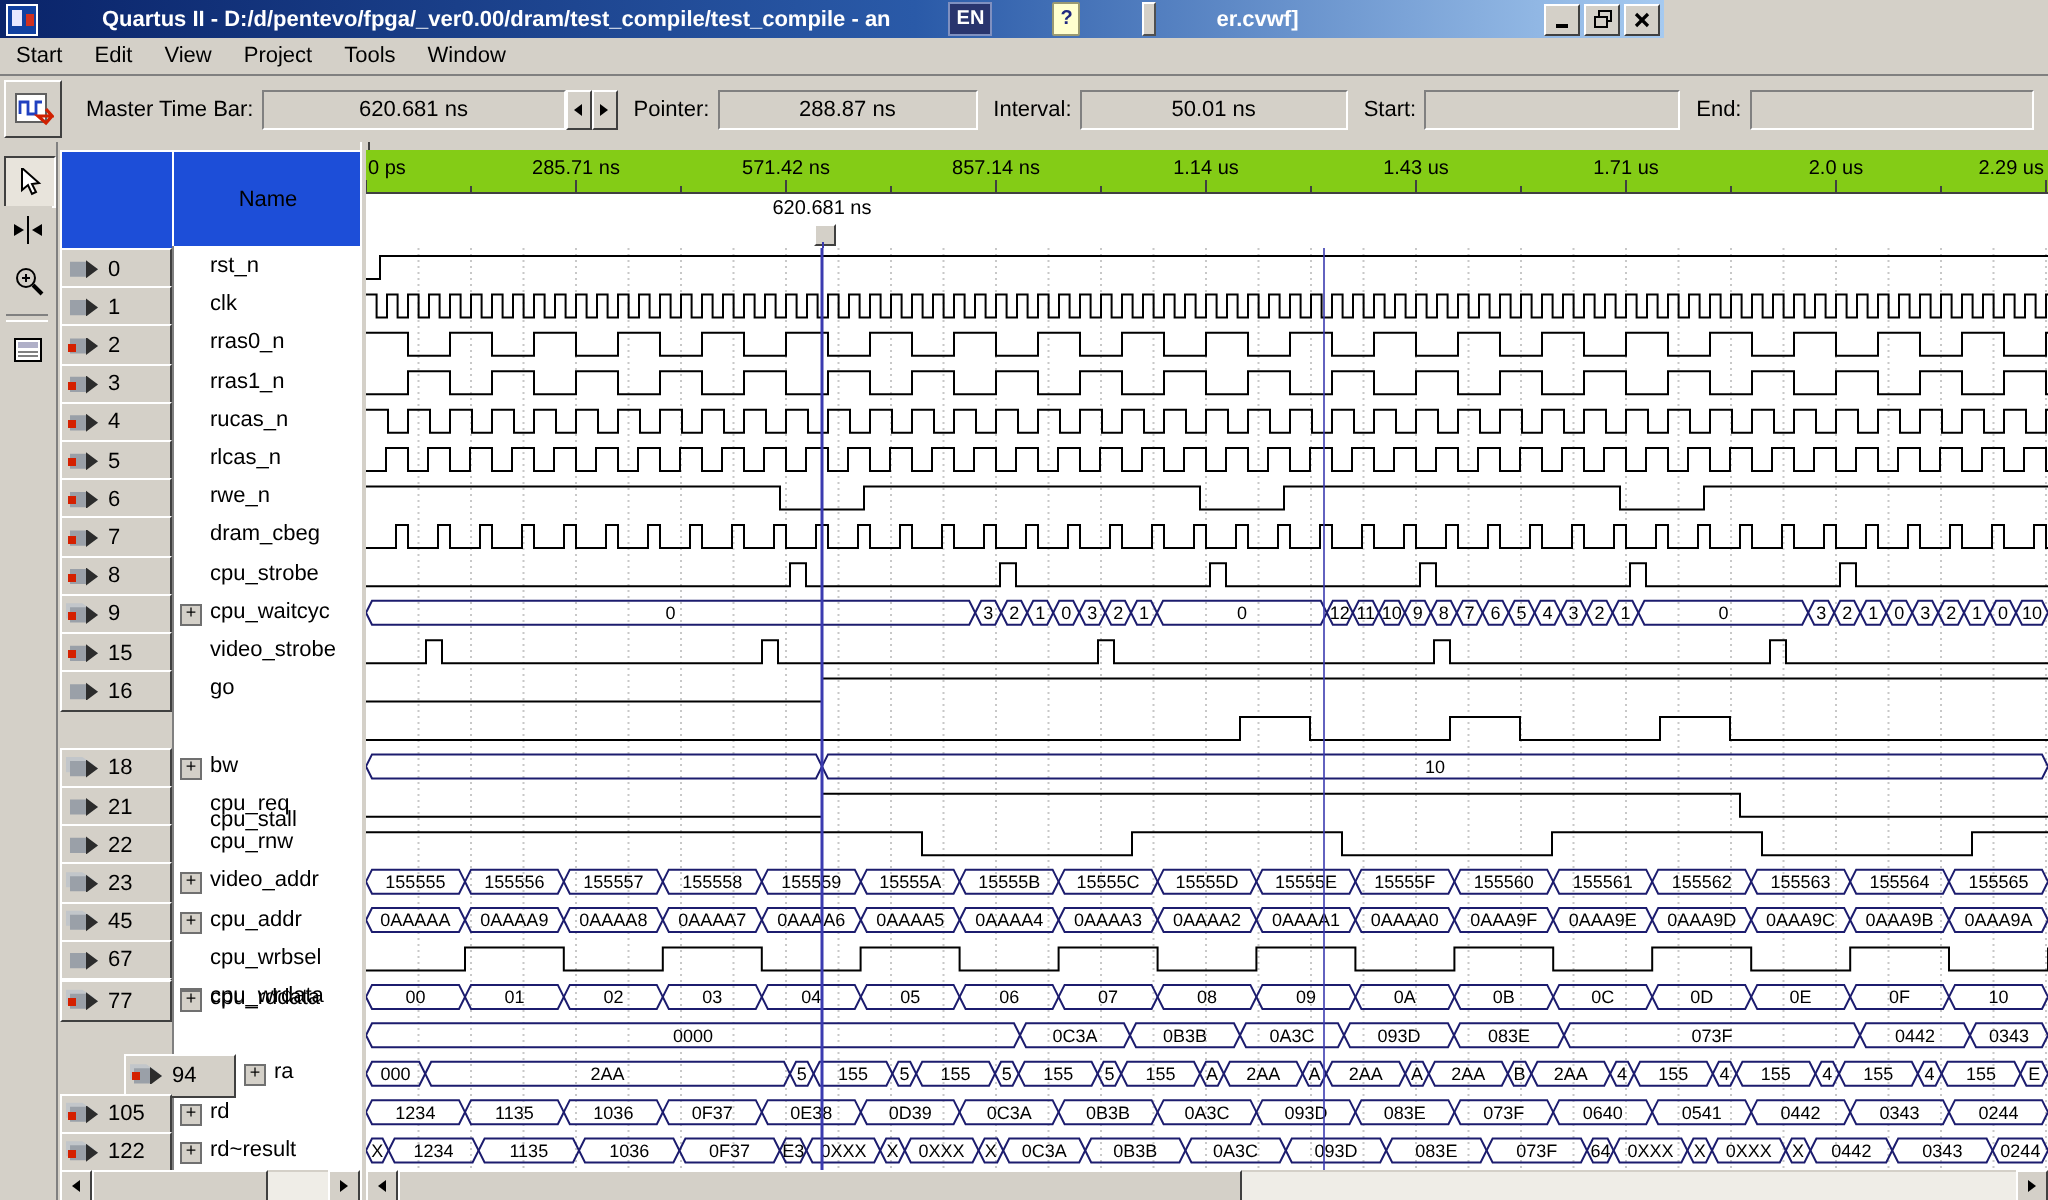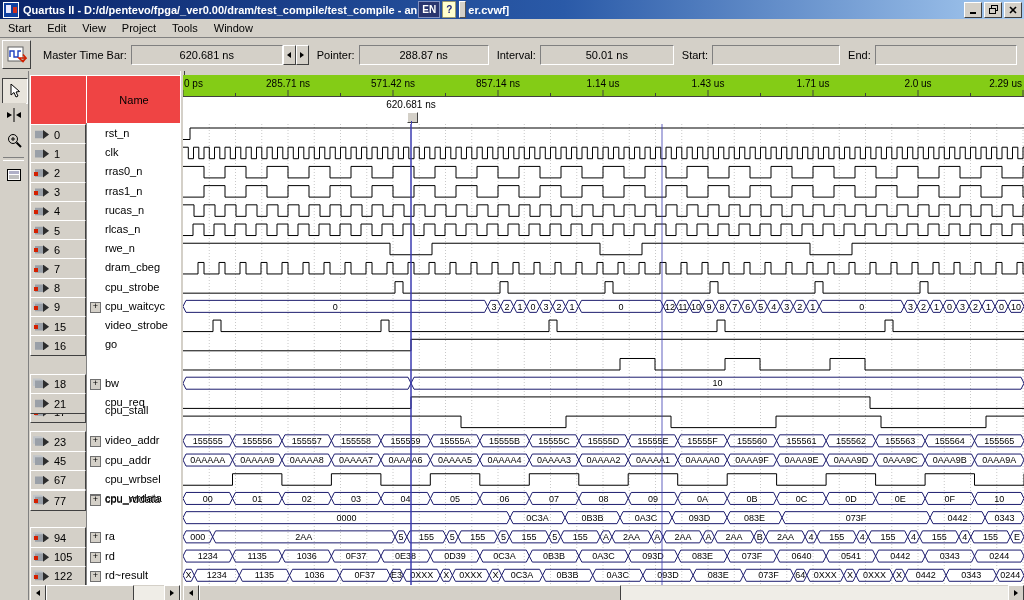--- a/index.html
+++ b/index.html
@@ -1,21 +1,21 @@
 <!DOCTYPE html>
 <html><head>
 <meta charset="utf-8">
 <style>
   html,body{margin:0;padding:0;width:1024px;height:600px;overflow:hidden;
     font-family:"Liberation Sans",sans-serif;background:#d4d0c8;-webkit-font-smoothing:none;}
   .abs{position:absolute;}
   
-  #titlebar{left:0;top:0;width:1024px;height:19px;
+  #titlebar{left:0;top:0;width:832px;height:19px;
     background:linear-gradient(90deg,#0a246a 0%,#2a5aa8 55%,#a6caf0 100%);
-    display:flex;align-items:center;color:#fff;font-size:11px;font-weight:bold;white-space:nowrap;}
+    display:flex;align-items:center;color:#fff;font-size:11px;font-weight:bold;white-space:nowrap;gap:28px;}
   #appicon{width:14px;height:14px;margin:0 4px 0 3px;position:relative;background:#1040a0;border:1px solid #fff;flex:none;}
   #appicon:before{content:"";position:absolute;left:2px;top:2px;width:5px;height:8px;background:#e8e8ff;}
   #appicon:after{content:"";position:absolute;right:1px;top:4px;width:4px;height:6px;background:#d03020;}
   .badge{flex:none;height:15px;margin:0 1px;padding:0 3px;font-size:10px;font-weight:bold;
     display:flex;align-items:center;justify-content:center;}
   .badge.en{background:#29356e;color:#fff;border:1px solid #8090c0;}
   .badge.help{background:#ffffcf;color:#202880;border:1px solid #9a9a72;border-radius:1px;}
   .tdivider{flex:none;width:5px;height:15px;margin:0 2px;background:#d4d0c8;
     border-top:1px solid #fff;border-left:1px solid #fff;border-right:1px solid #505050;border-bottom:1px solid #505050;}
   #winbtns{margin-left:auto;margin-right:2px;display:flex;gap:2px;flex:none;}
@@ -34,21 +34,21 @@
     border-right:1px solid #fff;border-bottom:1px solid #fff;display:flex;align-items:center;justify-content:center;
     color:#000;flex:none;}
   .spin{width:11px;height:18px;background:#d4d0c8;border-top:1px solid #fff;border-left:1px solid #fff;
     border-right:1px solid #404040;border-bottom:1px solid #404040;display:flex;align-items:center;justify-content:center;flex:none;}
   
   #toolcol{left:0;top:71px;width:28px;height:529px;background:#d4d0c8;border-right:1px solid #808080;}
   .toolbtn{position:absolute;left:2px;width:24px;height:24px;background:#d4d0c8;display:flex;align-items:center;justify-content:center;}
   .toolbtn.active{background:#e8e4dc;border-top:1px solid #404040;border-left:1px solid #404040;border-right:1px solid #fff;border-bottom:1px solid #fff;}
   .toolsep{position:absolute;left:3px;width:21px;height:2px;border-top:1px solid #808080;border-bottom:1px solid #fff;}
   
-  .hdrcell{background:#ef4444;border-top:1px solid #fff;border-left:1px solid #fff;
+  .hdrcell{background:#1d4ed8;border-top:1px solid #fff;border-left:1px solid #fff;
     border-right:1px solid #404040;border-bottom:1px solid #404040;display:flex;align-items:center;justify-content:center;
     font-size:11px;color:#000;}
   #namewhite{left:86px;top:123px;width:94px;height:462px;background:#fff;border-left:1px solid #808080;}
   #splitter{left:180px;top:71px;width:3px;height:529px;background:#d4d0c8;
     border-left:1px solid #fff;border-right:1px solid #404040;}
   #wavepanel{left:183px;top:97px;width:841px;height:488px;background:#fff;}
   #rulerband{left:183px;top:75px;width:841px;height:22px;background:#84cc16;}
   
   #rows{left:30px;top:124px;width:150px;height:461px;}
   .srow{position:absolute;left:0;width:150px;height:19px;}
@@ -776,20 +776,32 @@
         <span class="pin input-pin">
           <div class="lay"></div>
           <div class="tip"></div>
         </span>
         <span class="idnum">21</span>
       </div>
       <div class="namecell">
         <span class="sname">cpu_req</span>
       </div>
     </div>
+    <div class="srow" style="top: 288.12px; height: 19.208px;">
+      <div class="idbtn">
+        <span class="pin input-pin">
+          <div class="lay"></div>
+          <div class="tip"></div>
+        </span>
+        <span class="idnum">22</span>
+      </div>
+      <div class="namecell">
+        <span class="sname">cpu_rnw</span>
+      </div>
+    </div>
     <div class="srow" style="top: 307.328px; height: 19.208px;">
       <div class="idbtn">
         <span class="pin input-bus-pin">
           <div class="lay back"></div>
           <div class="lay"></div>
           <div class="tip"></div>
         </span>
         <span class="idnum">23</span>
       </div>
       <div class="namecell">
@@ -845,21 +857,21 @@
           <div class="tip"></div>
           <div class="red"></div>
         </span>
         <span class="idnum">77</span>
       </div>
       <div class="namecell">
         <div class="plus">+</div>
         <span class="sname">cpu_rddata</span>
       </div>
     </div>
-    <div class="srow" style="top: 403.368px; height: 19.208px;">
+    <div class="srow" style="top: 403.368px; height: 19.208px; margin-left: 32px;">
       <div class="idbtn">
         <span class="pin output-bus-pin">
           <div class="lay back"></div>
           <div class="lay"></div>
           <div class="tip"></div>
           <div class="red"></div>
         </span>
         <span class="idnum">94</span>
       </div>
       <div class="namecell">

